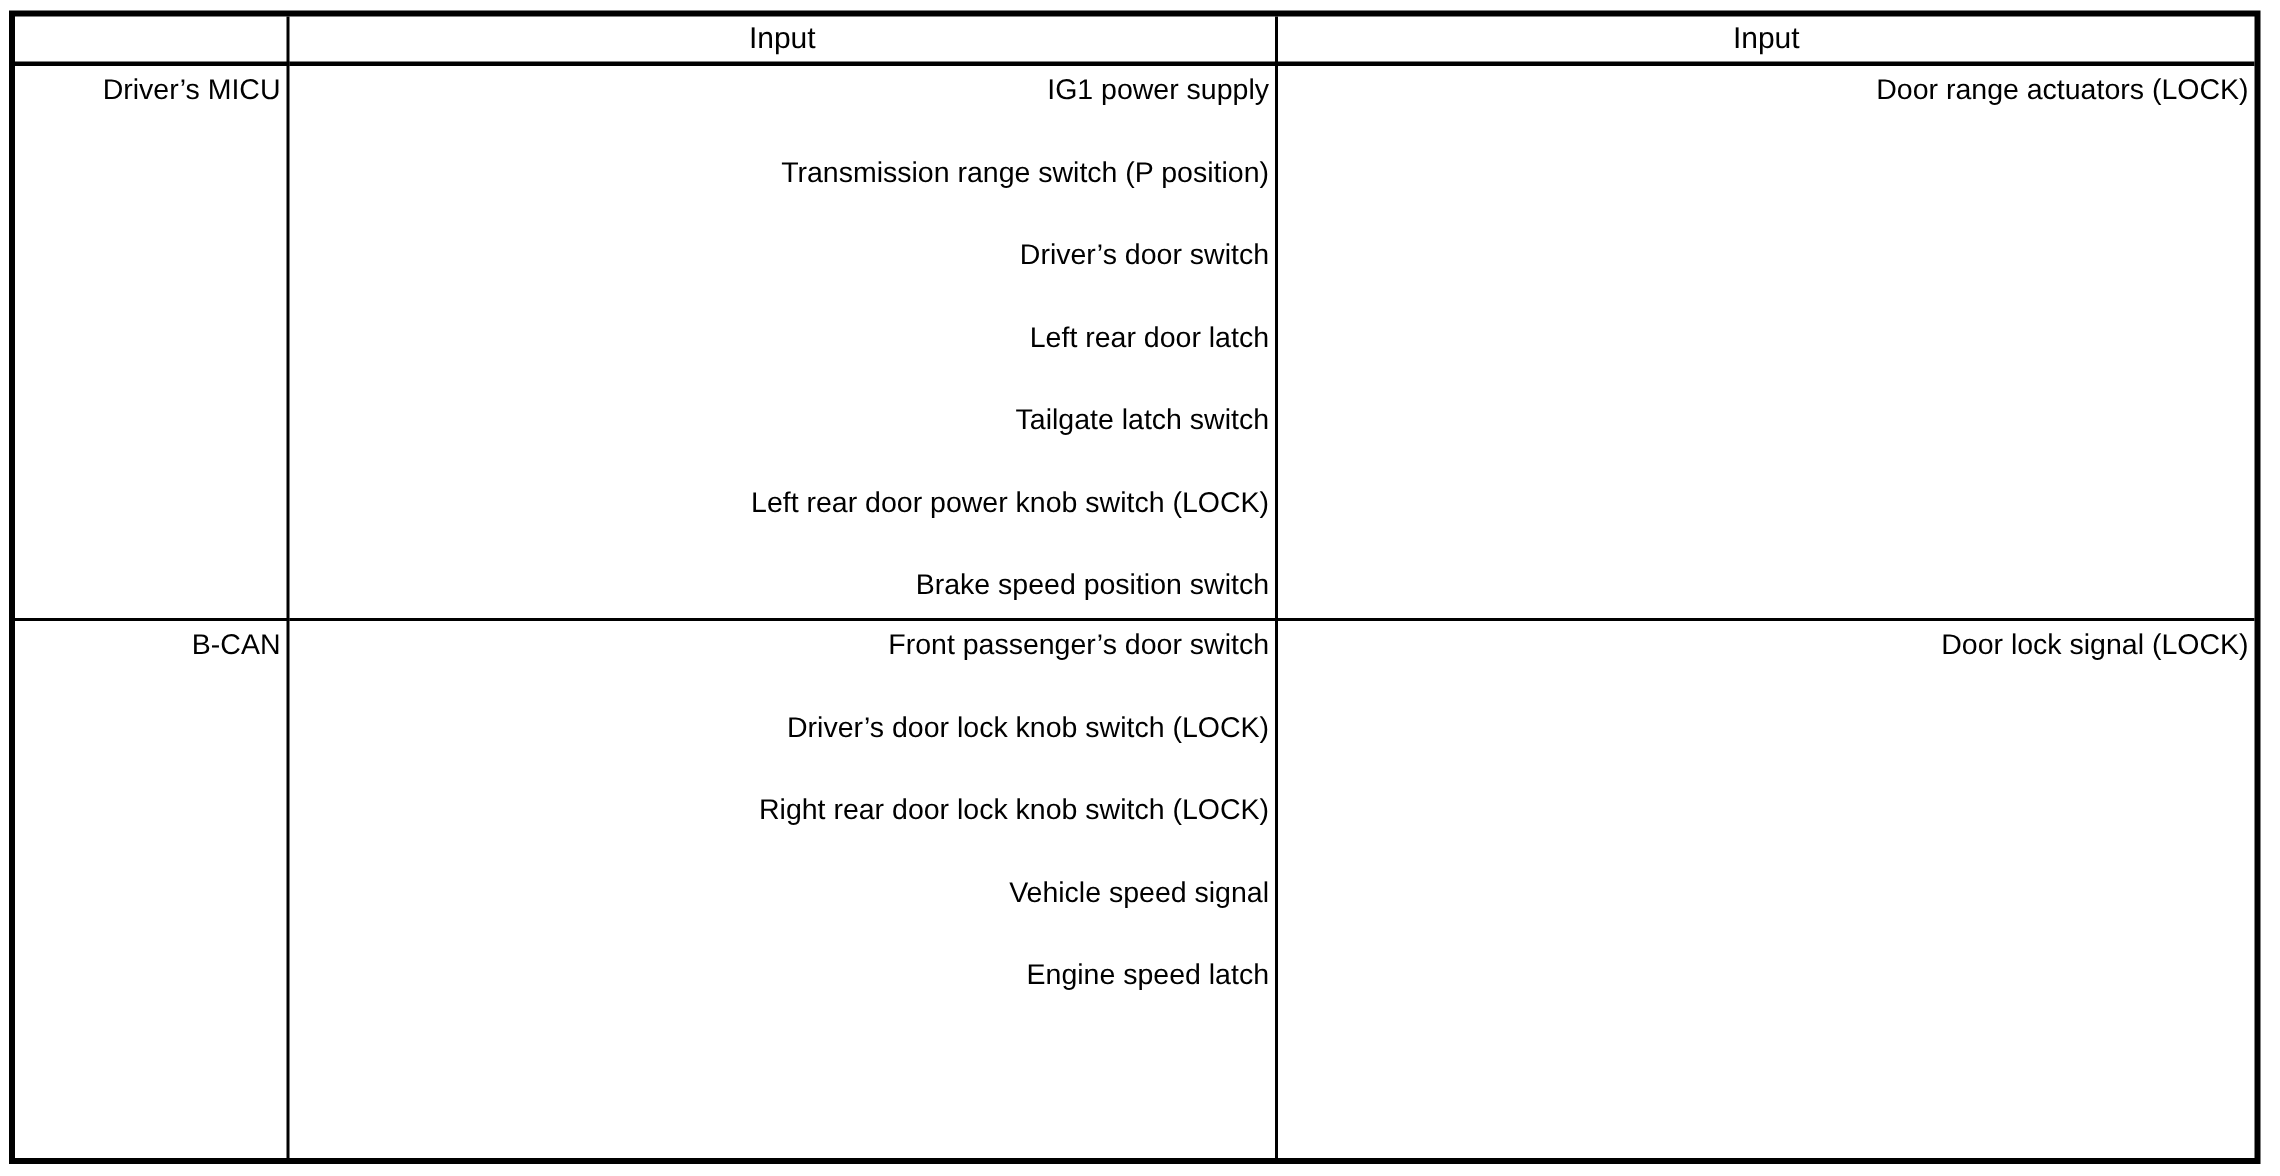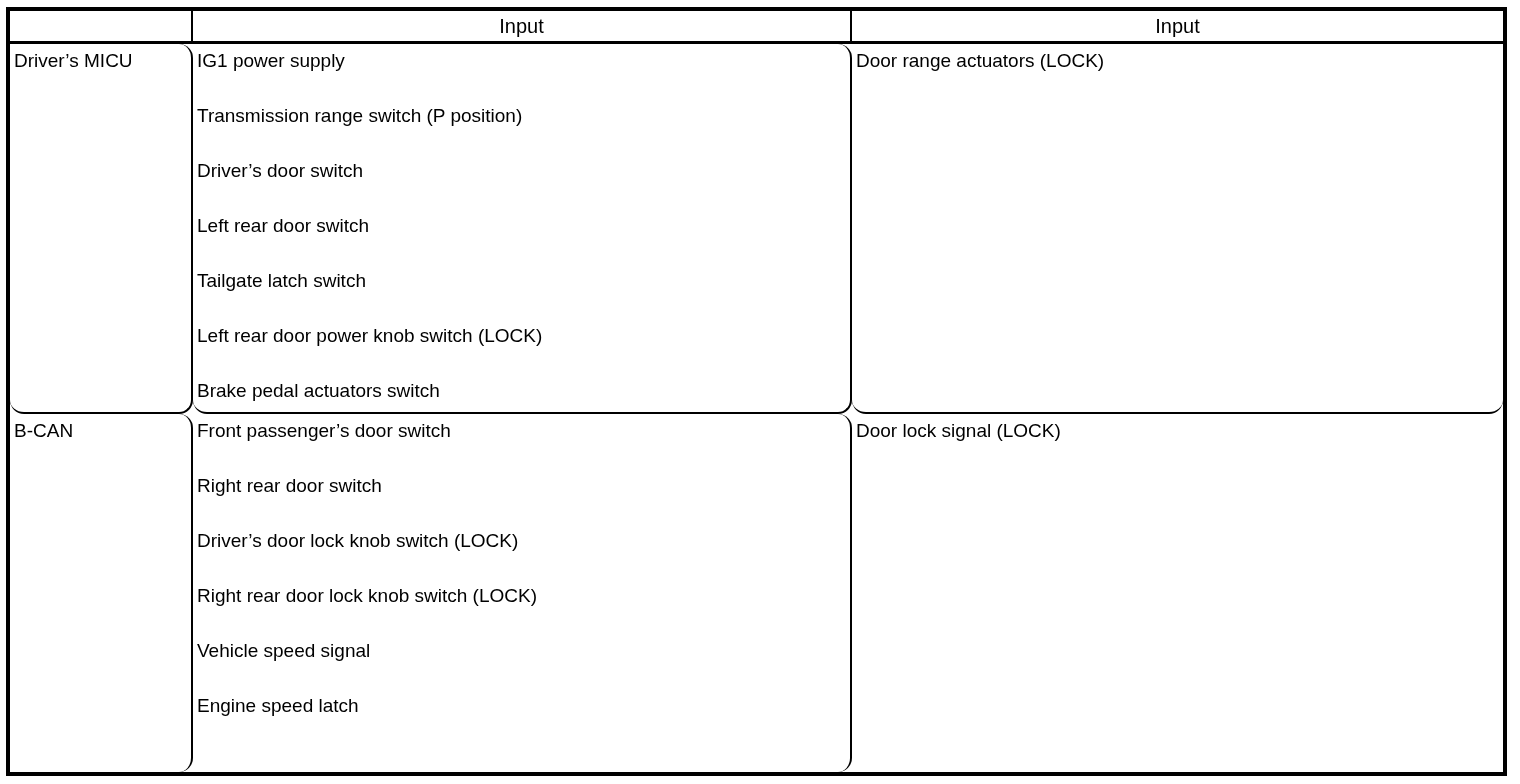--- a/index.html
+++ b/index.html
@@ -27,36 +27,36 @@
     box-sizing: border-box;
     border: 4px solid #000000;
     display: grid;
     grid-template-columns: 183px 659px 1fr;
     grid-template-rows: 33px 370px auto;
     background: #ffffff;
   }
   .cell {
     box-sizing: border-box;
     overflow: hidden;
+    text-align: right;
   }
   .col-a, .col-b { border-right: 2px solid #000000; }
   .hdr { border-bottom: 3px solid #000000; }
   .r1  { border-bottom: 2px solid #000000; }
   .hdr-label {
     display: flex;
     align-items: center;
     justify-content: center;
     height: 100%;
     font-size: 20px;
   }
   .body-cell {
     padding: 5px 4px 0 4px;
     font-size: 19px;
     line-height: 23px;
-    border-radius: 14px;
   }
   .item { margin: 0 0 32px 0; white-space: nowrap; }
   .item:last-child { margin-bottom: 0; }
 </style>
 </head>
 <body>
 
 <div class="page">
   <div class="io-table">
 
@@ -70,35 +70,34 @@
       <div class="hdr-label">Input</div>
     </div>
 
     <div class="cell col-a r1 body-cell">
       <div class="item">Driver’s MICU</div>
     </div>
     <div class="cell col-b r1 body-cell">
       <div class="item">IG1 power supply</div>
       <div class="item">Transmission range switch (P position)</div>
       <div class="item">Driver’s door switch</div>
-      <div class="item">Left rear door switch</div>
+      <div class="item">Left rear door latch</div>
       <div class="item">Tailgate latch switch</div>
       <div class="item">Left rear door power knob switch (LOCK)</div>
-      <div class="item">Brake pedal actuators switch</div>
+      <div class="item">Brake speed position switch</div>
     </div>
     <div class="cell r1 body-cell">
       <div class="item">Door range actuators (LOCK)</div>
     </div>
 
     <div class="cell col-a body-cell">
       <div class="item">B-CAN</div>
     </div>
     <div class="cell col-b body-cell">
       <div class="item">Front passenger’s door switch</div>
-      <div class="item">Right rear door switch</div>
       <div class="item">Driver’s door lock knob switch (LOCK)</div>
       <div class="item">Right rear door lock knob switch (LOCK)</div>
       <div class="item">Vehicle speed signal</div>
       <div class="item">Engine speed latch</div>
     </div>
     <div class="cell body-cell">
       <div class="item">Door lock signal (LOCK)</div>
     </div>
 
   </div>

